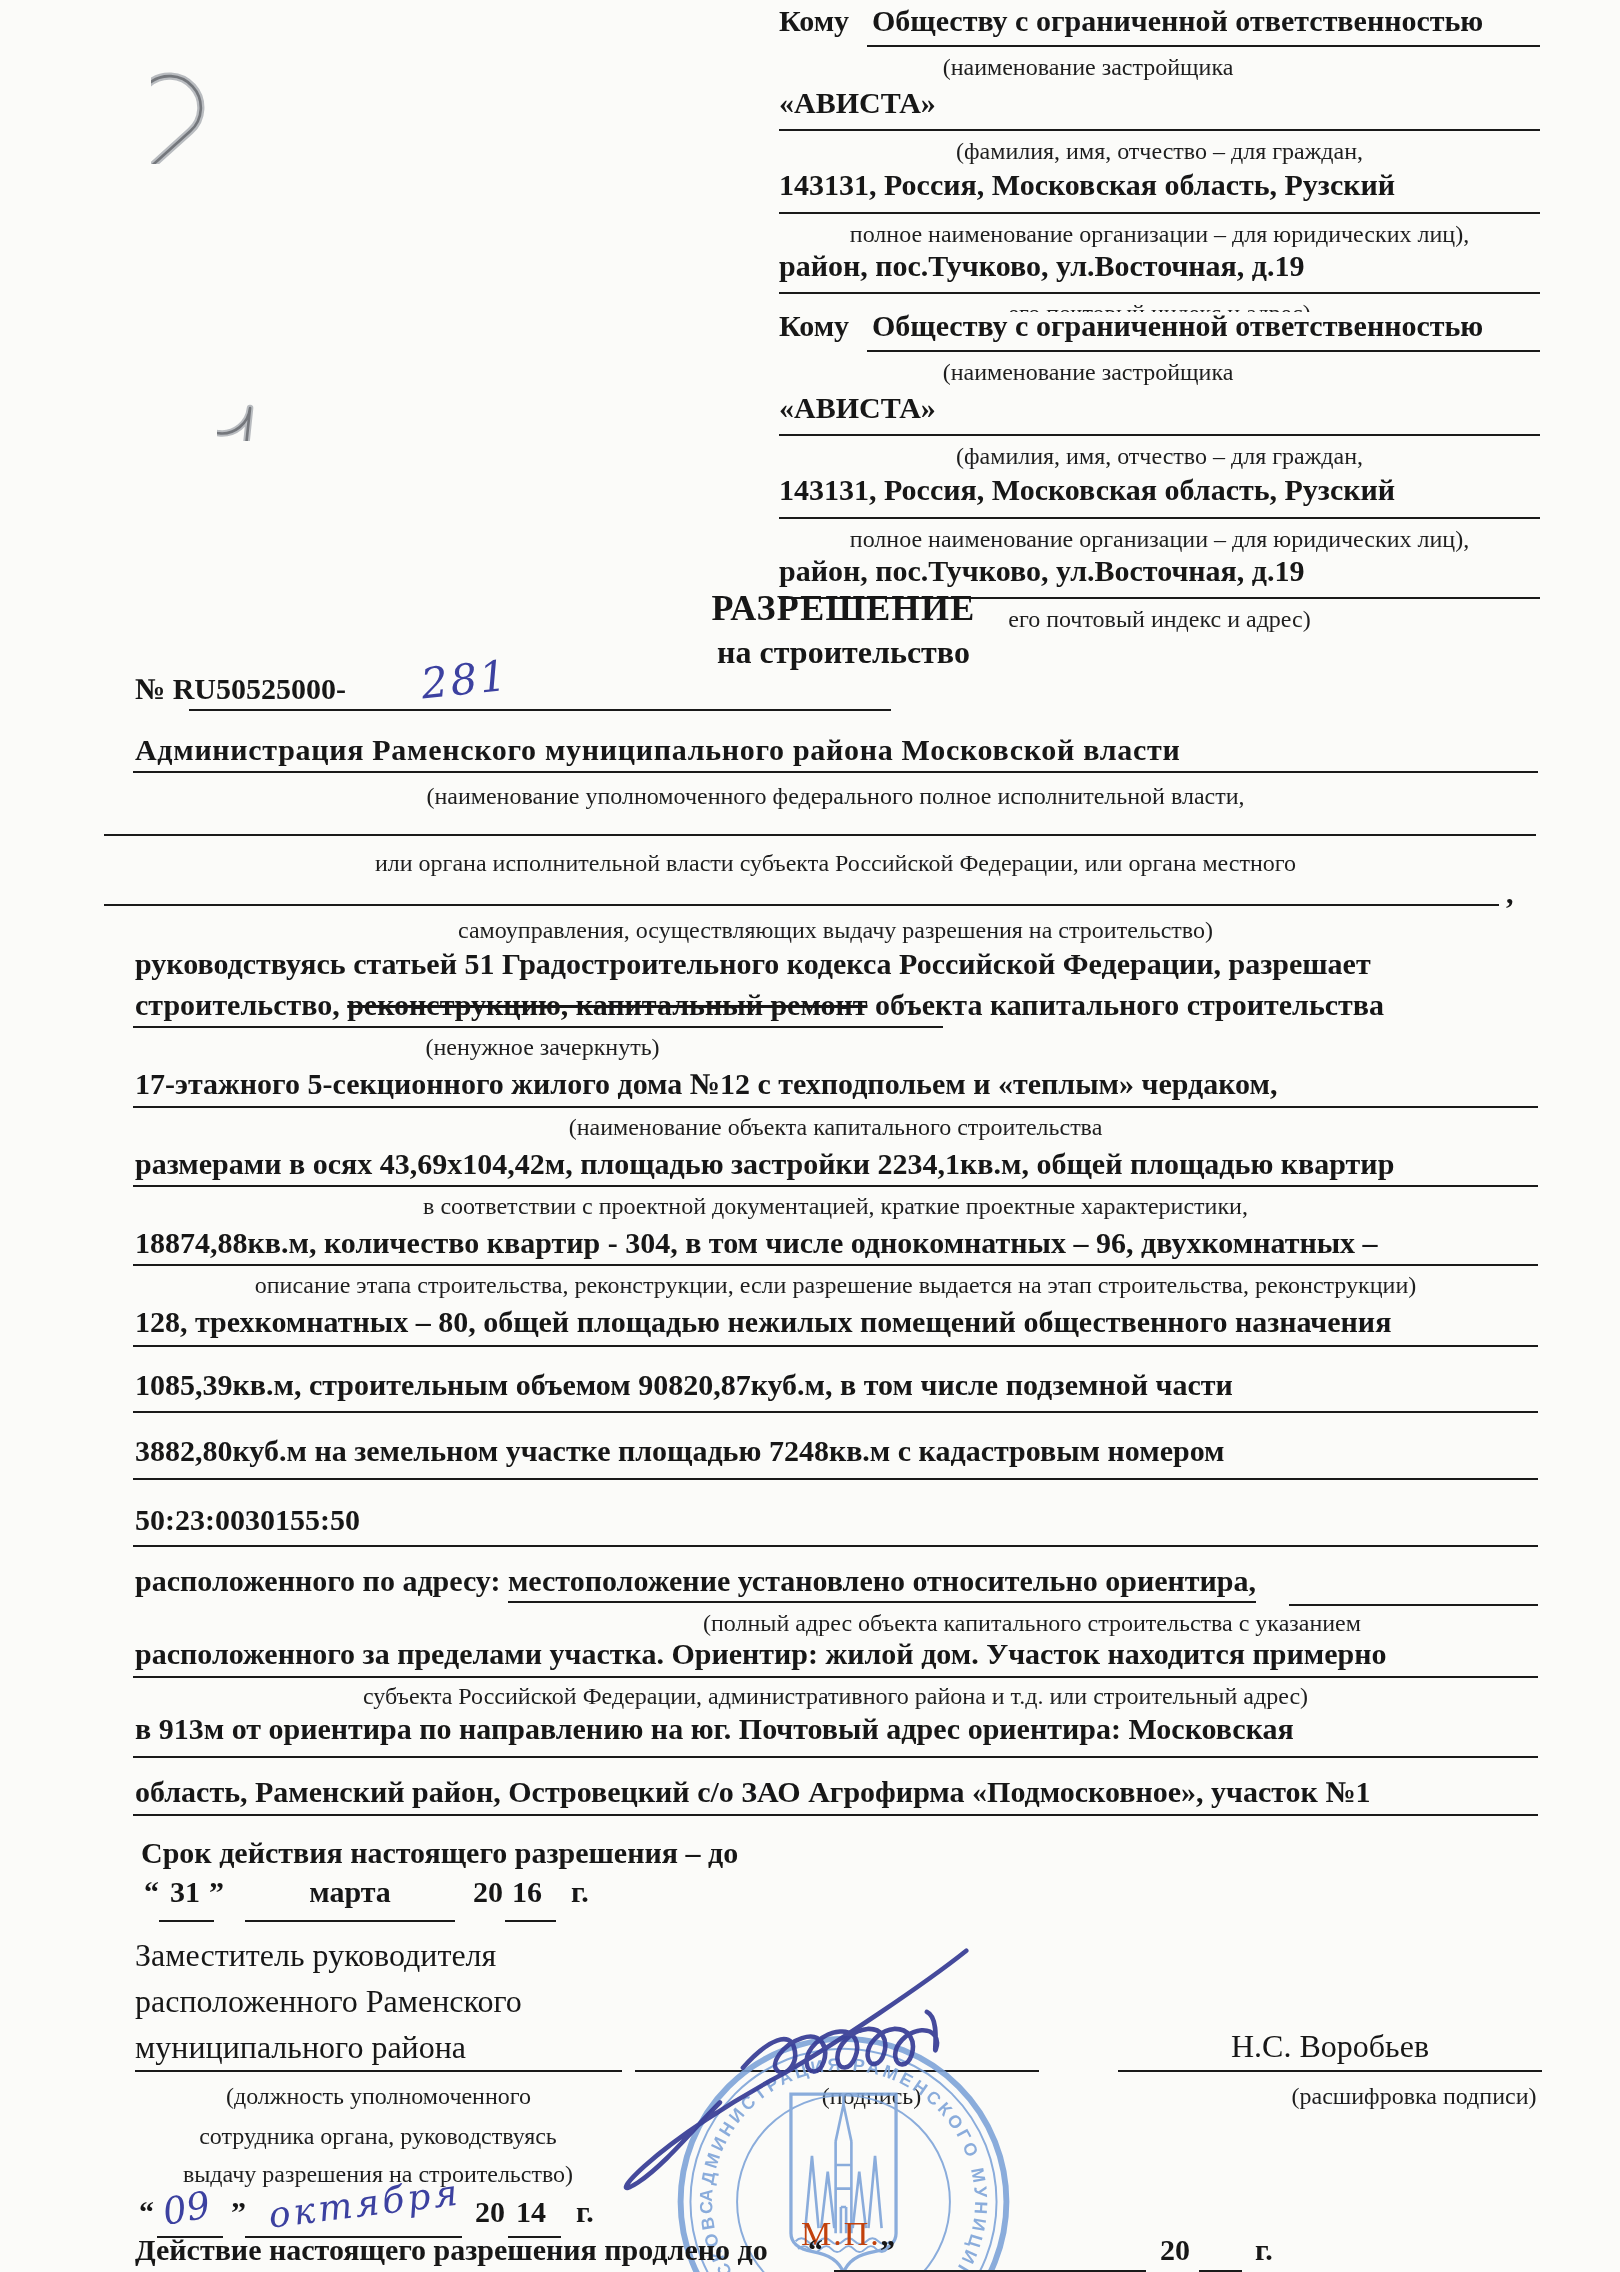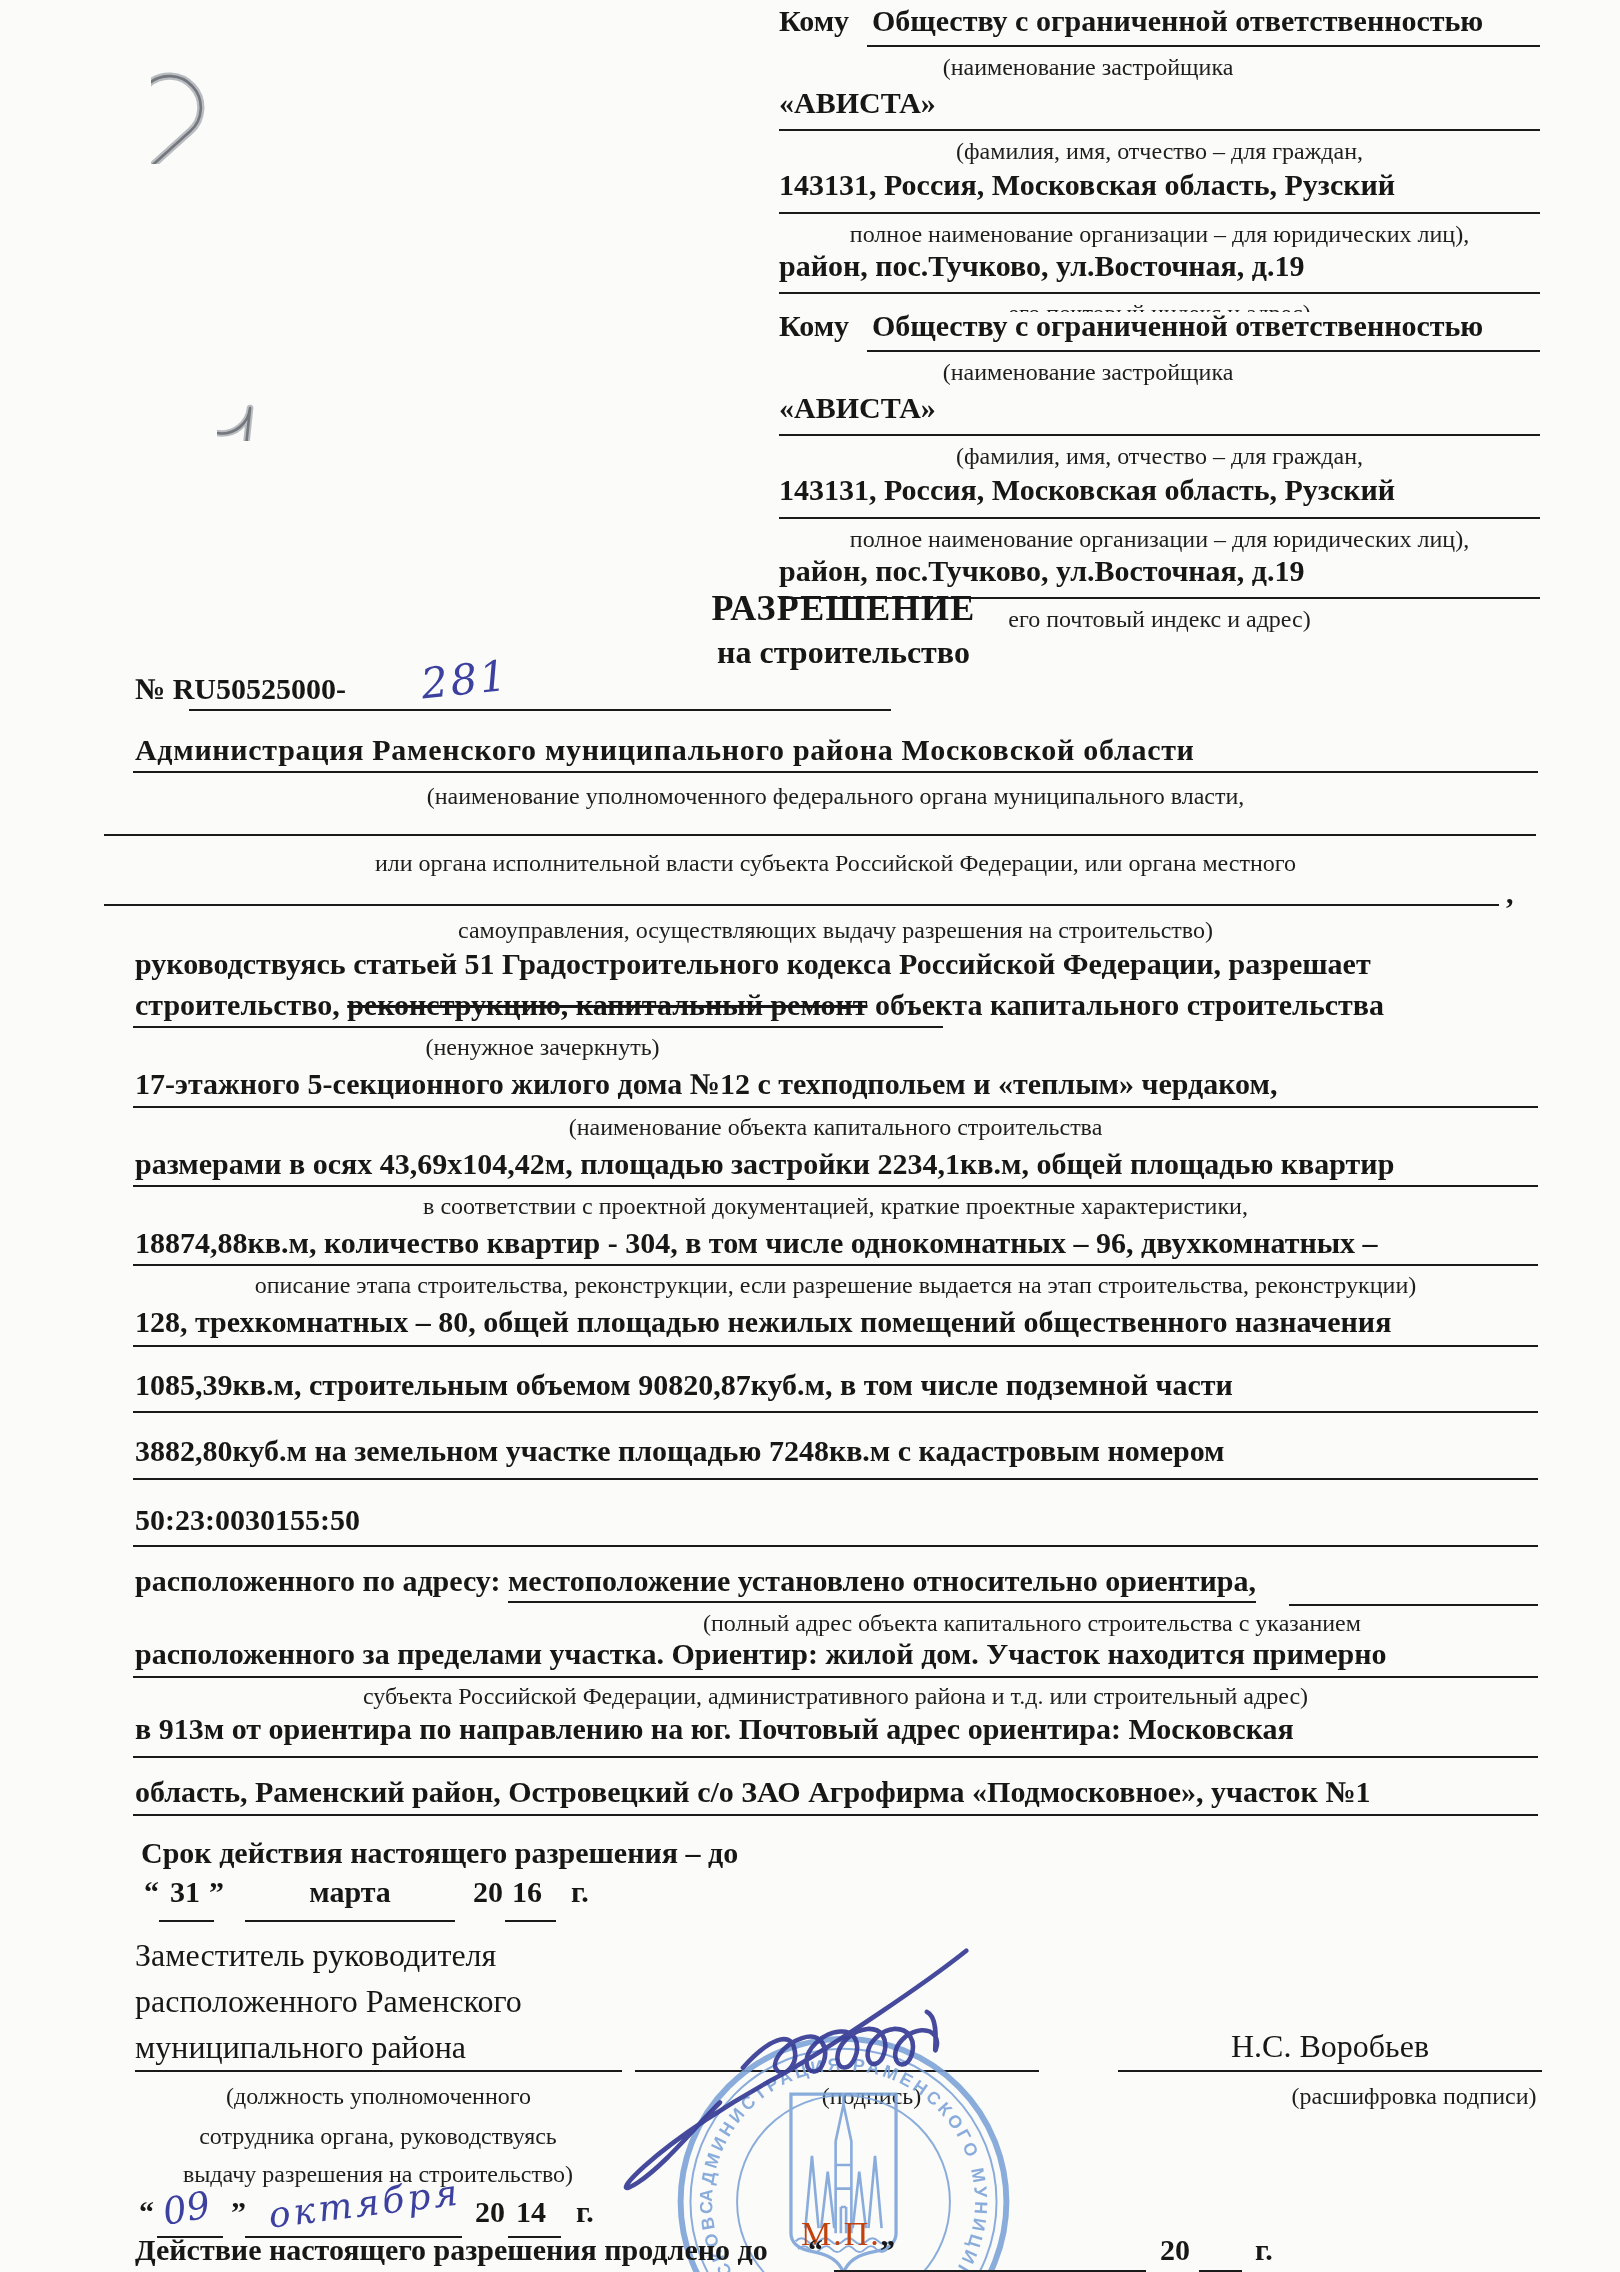--- a/index.html
+++ b/index.html
@@ -75,23 +75,23 @@
     <div class="abs cap capc" style="top:297px;left:0;width:761px;">его почтовый индекс и адрес)</div>
   </div>
 
   <div class="abs title1 ctr" style="top:587px;left:66px;width:1555px;">РАЗРЕШЕНИЕ</div>
   <div class="abs title2 ctr" style="top:634px;left:66px;width:1555px;">на строительство</div>
 
   <div class="abs v" style="top:672px;left:135px;">№  RU50525000-</div>
   <div class="abs hand hand-num" style="top:655px;left:421px;">281</div>
   <div class="r" style="top:709px;left:189px;width:702px;"></div>
 
-  <div class="abs v" style="top:733px;left:135px;letter-spacing:0.7px;">Администрация Раменского муниципального района Московской области</div>
+  <div class="abs v" style="top:733px;left:135px;letter-spacing:0.7px;">Администрация Раменского муниципального района Московской власти</div>
   <div class="r" style="top:771px;left:133px;width:1405px;"></div>
-  <div class="abs cap capc" style="top:783px;left:133px;width:1405px;">(наименование уполномоченного федерального органа муниципального власти,</div>
+  <div class="abs cap capc" style="top:783px;left:133px;width:1405px;">(наименование уполномоченного федерального полное исполнительной власти,</div>
   <div class="r" style="top:834px;left:104px;width:1432px;"></div>
   <div class="abs cap capc" style="top:850px;left:133px;width:1405px;">или органа исполнительной власти субъекта Российской Федерации, или органа местного</div>
   <div class="r" style="top:904px;left:104px;width:1395px;"></div>
   <div class="abs v" style="top:876px;left:1506px;">,</div>
   <div class="abs cap capc" style="top:917px;left:133px;width:1405px;">самоуправления, осуществляющих выдачу разрешения на строительство)</div>
 
   <div class="abs v" style="top:947px;left:135px;font-family:Liberation Serif, serif;">руководствуясь статьей 51 Градостроительного кодекса Российской Федерации, разрешает</div>
 
   <div class="abs v" style="top:988px;left:135px;"><span>строительство,</span> <span class="struck">реконструкцию, капитальный ремонт</span> <span>объекта капитального строительства</span></div>
   <div class="r" style="top:1026px;left:133px;width:810px;"></div>

